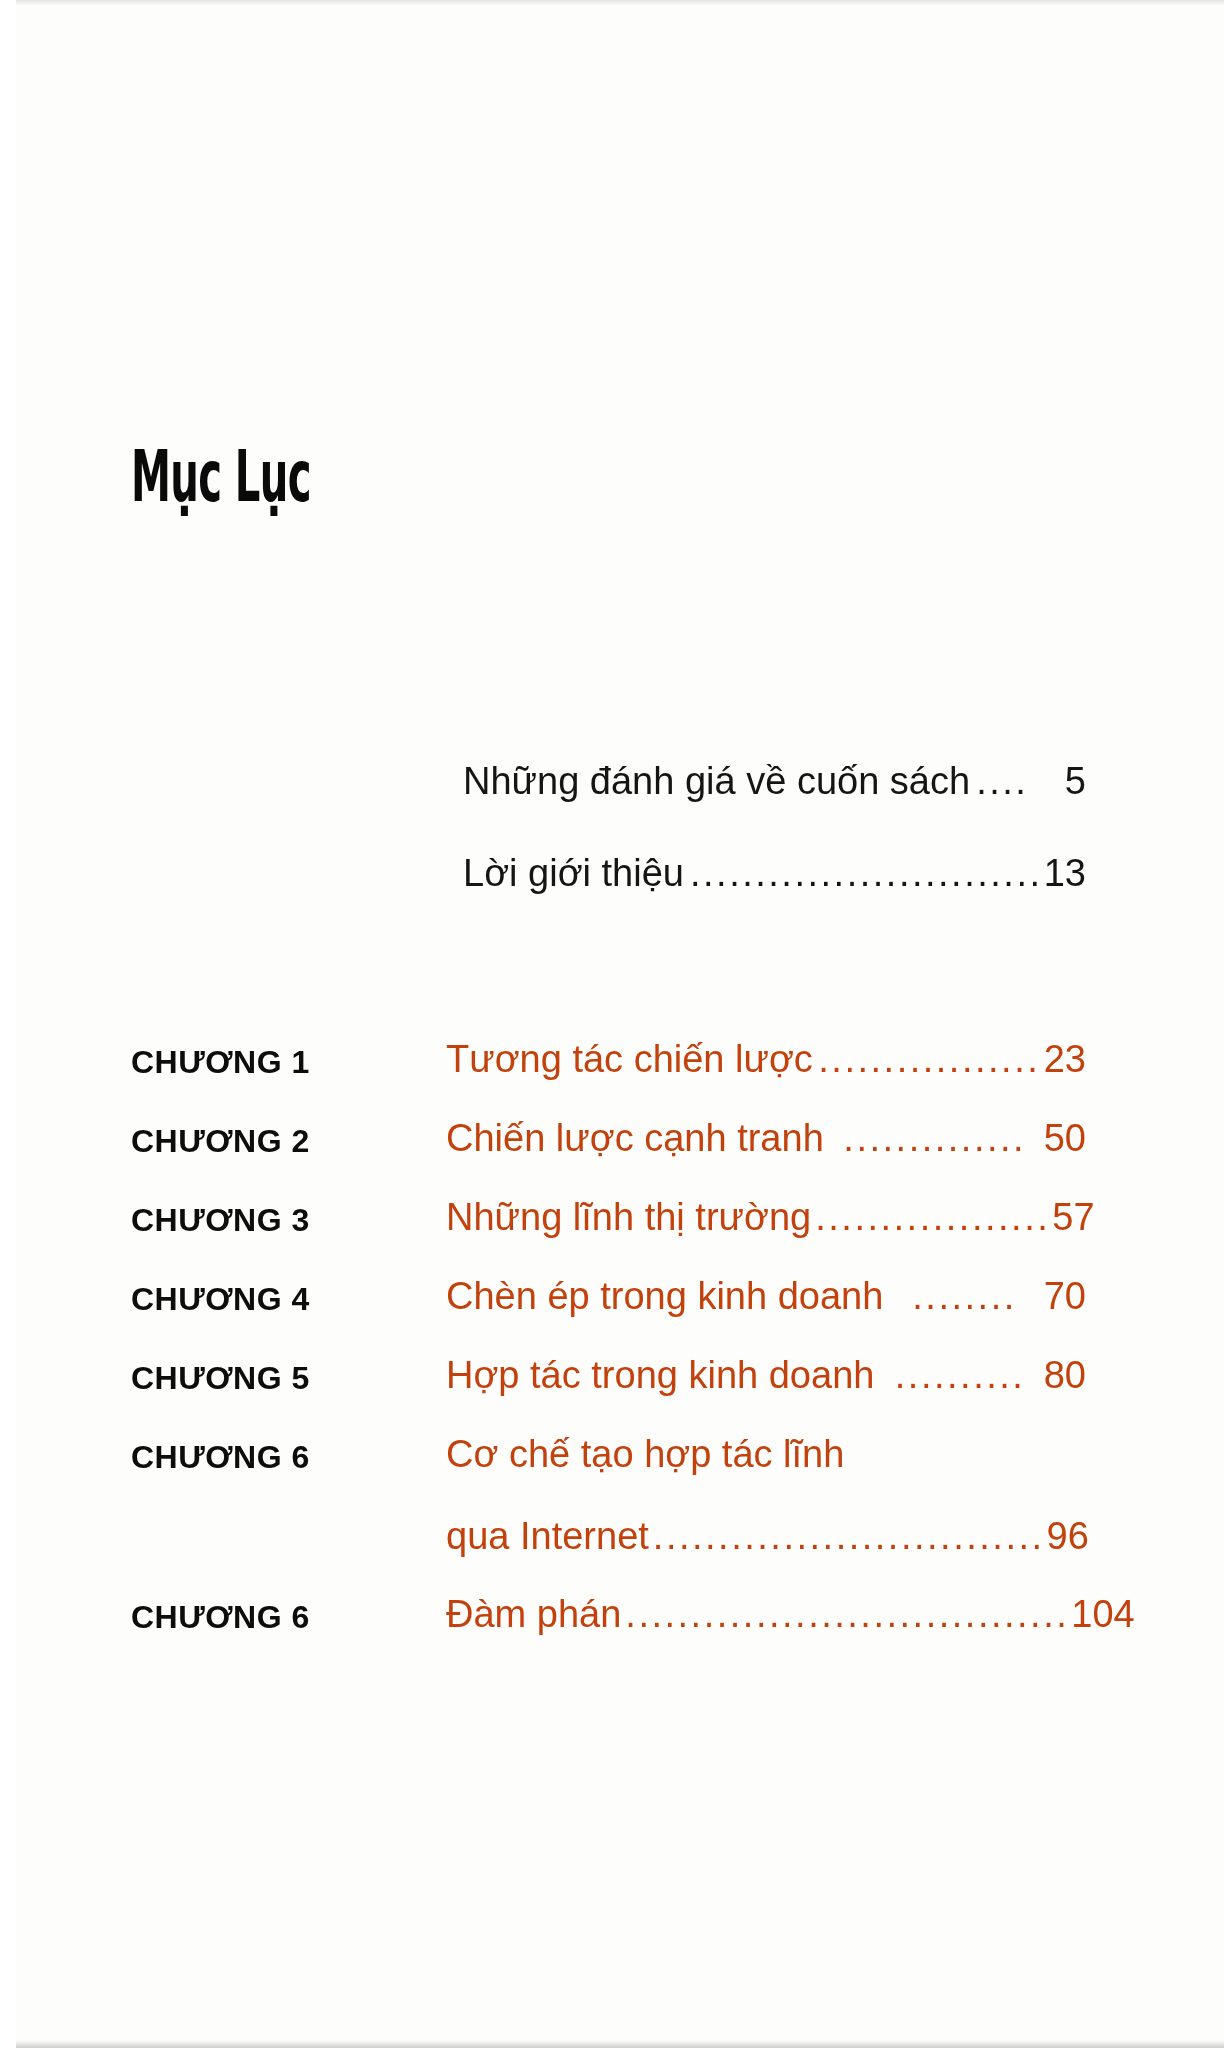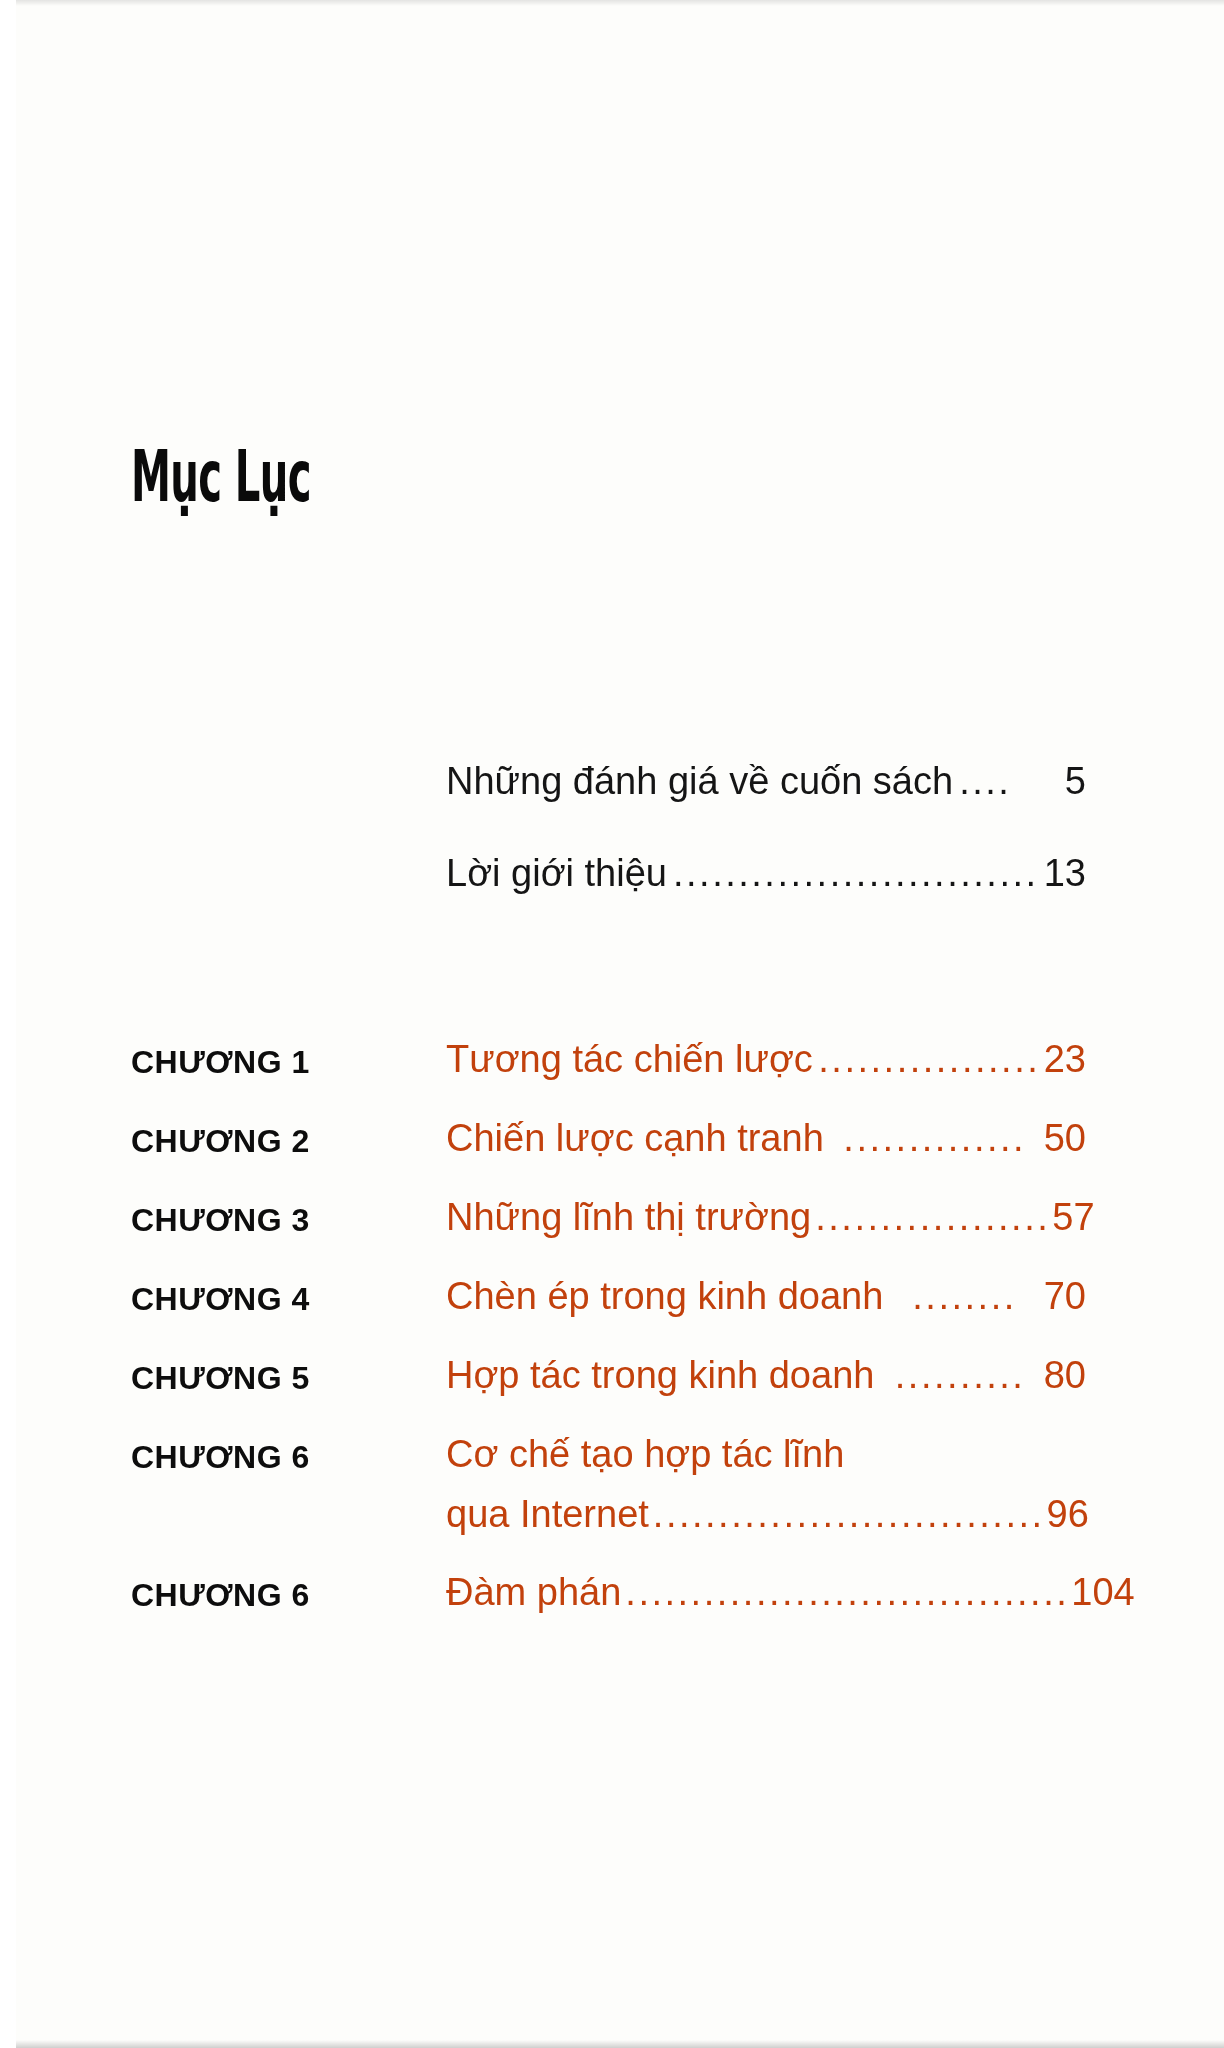--- a/index.html
+++ b/index.html
@@ -80,20 +80,21 @@
     align-items: baseline;
     font-size: 38px;
     line-height: 1.05;
     margin-bottom: 52px;
     color: #151515;
     white-space: nowrap;
   }
   .front-entry .etitle {
     flex: 0 0 auto;
     padding-right: 6px;
+    margin-left: 17px;
   }
   .front-entry .dots {
     flex: 1 1 auto;
     overflow: hidden;
     white-space: nowrap;
     letter-spacing: 2.5px;
     font-size: 38px;
     color: #151515;
   }
   .front-entry .pg {
@@ -128,21 +129,21 @@
   .chap-line {
     display: flex;
     align-items: baseline;
     font-size: 38px;
     color: #c2410c;
     white-space: nowrap;
     line-height: 1.05;
     text-align: center;
   }
   .chap-line + .chap-line {
-    margin-top: 20px;
+    margin-top: 42px;
   }
   .chap-line .etitle {
     flex: 0 0 auto;
     padding-right: 4px;
   }
   .chap-line .dots {
     flex: 1 1 auto;
     overflow: hidden;
     white-space: nowrap;
     letter-spacing: 2.5px;

